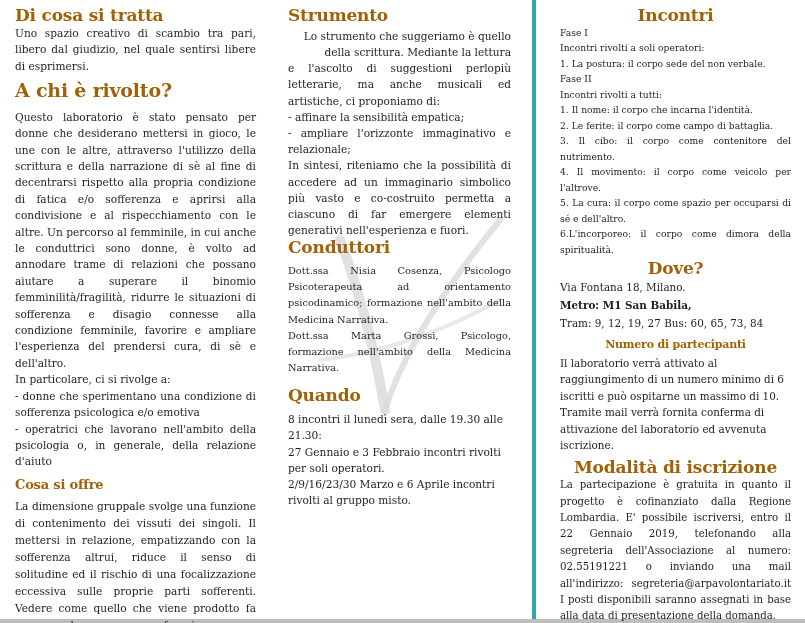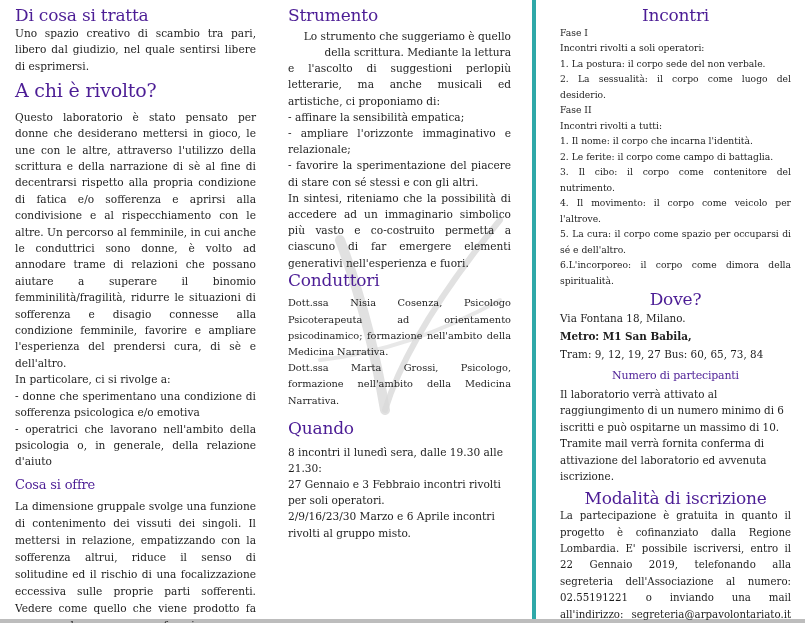--- a/index.html
+++ b/index.html
@@ -8,21 +8,21 @@
       background:#ffffff; color:#1e1e1e;
       font-family:"DejaVu Serif", serif;
     }
     .col { position:absolute; top:0; }
     .col1 { left:15px; width:241px; }
     .col2 { left:288px; width:223px; }
     .col3 { left:560px; width:231px; }
     .bar { position:absolute; left:532px; top:0; width:4px; height:619px; background:#2ea8a8; }
     .bottom-line { position:absolute; left:0; top:619px; width:805px; height:4px; background:#bdbdbd; }
     h2 {
-      margin:0; color:#4c1d95; font-weight:normal; letter-spacing:-0.2px;
+      margin:0; color:#a16207; font-weight:bold; letter-spacing:-0.2px;
       font-family:"DejaVu Serif", serif; line-height:1.1;
     }
     .p { margin:0; text-align:justify; }
     .col1 .p { font-size:10.6px; line-height:16.4px; }
     .col2 .p { font-size:10.6px; line-height:16.2px; }
     .col3 .small { font-size:9.2px; line-height:15.5px; margin:0; text-align:justify; }
     .col3 .p { font-size:10.4px; line-height:16.4px; }
     .center { text-align:center; }
     .watermark { position:absolute; left:300px; top:200px; width:210px; height:220px; pointer-events:none; }
   </style>
@@ -51,39 +51,37 @@
   <h2 style="font-size:13px; margin-top:8px; margin-bottom:6px;">Cosa si offre</h2>
   <p class="p" style="line-height:17px;">La dimensione gruppale svolge una funzione di contenimento dei vissuti dei singoli. Il mettersi in relazione, empatizzando con la sofferenza altrui, riduce il senso di solitudine ed il rischio di una focalizzazione eccessiva sulle proprie parti sofferenti. Vedere come quello che viene prodotto fa eco nel gruppo, favorisce una consapevolezza sempre maggiore su di sé e sull'altro.</p>
 </div>
 
 <div class="col col2">
   <h2 style="font-size:17px; margin-top:6px; margin-bottom:3px;">Strumento</h2>
   <p class="p" style="text-align:right;">Lo strumento che suggeriamo è quello della scrittura. Mediante la lettura</p>
   <p class="p">e l'ascolto di suggestioni perlopiù letterarie, ma anche musicali ed artistiche, ci proponiamo di:</p>
   <p class="p">- affinare la sensibilità empatica;</p>
   <p class="p">- ampliare l'orizzonte immaginativo e relazionale;</p>
-  <p class="p">- favorire la sperimentazione del piacere di stare con sé stessi e con gli altri.</p>
   <p class="p">In sintesi, riteniamo che la possibilità di accedere ad un immaginario simbolico più vasto e co-costruito permetta a ciascuno di far emergere elementi generativi nell'esperienza e fuori.</p>
 
   <h2 style="font-size:17px; margin-bottom:6px;">Conduttori</h2>
   <p class="p" style="font-size:9.8px;">Dott.ssa Nisia Cosenza, Psicologo Psicoterapeuta ad orientamento psicodinamico; formazione nell'ambito della Medicina Narrativa.</p>
   <p class="p" style="font-size:9.8px;">Dott.ssa Marta Grossi, Psicologo, formazione nell'ambito della Medicina Narrativa.</p>
 
   <h2 style="font-size:17px; margin-top:10px; margin-bottom:6px;">Quando</h2>
   <p class="p" style="text-align:left;">8 incontri il lunedì sera, dalle 19.30 alle 21.30:</p>
   <p class="p" style="text-align:left;">27 Gennaio e 3 Febbraio incontri rivolti per soli operatori.</p>
   <p class="p" style="text-align:left;">2/9/16/23/30 Marzo e 6 Aprile incontri rivolti al gruppo misto.</p>
 </div>
 
 <div class="col col3">
   <h2 class="center" style="font-size:17px; margin-top:6px;">Incontri</h2>
   <p class="small">Fase I</p>
   <p class="small">Incontri rivolti a soli operatori:</p>
   <p class="small">1. La postura: il corpo sede del non verbale.</p>
-  <p class="small">2. La sessualità: il corpo come luogo del desiderio.</p>
   <p class="small">Fase II</p>
   <p class="small">Incontri rivolti a tutti:</p>
   <p class="small">1. Il nome: il corpo che incarna l'identità.</p>
   <p class="small">2. Le ferite: il corpo come campo di battaglia.</p>
   <p class="small">3. Il cibo: il corpo come contenitore del nutrimento.</p>
   <p class="small">4. Il movimento: il corpo come veicolo per l'altrove.</p>
   <p class="small">5. La cura: il corpo come spazio per occuparsi di sé e dell'altro.</p>
   <p class="small">6.L'incorporeo: il corpo come dimora della spiritualità.</p>
 
   <h2 class="center" style="font-size:17px; margin-top:2px;">Dove?</h2>

